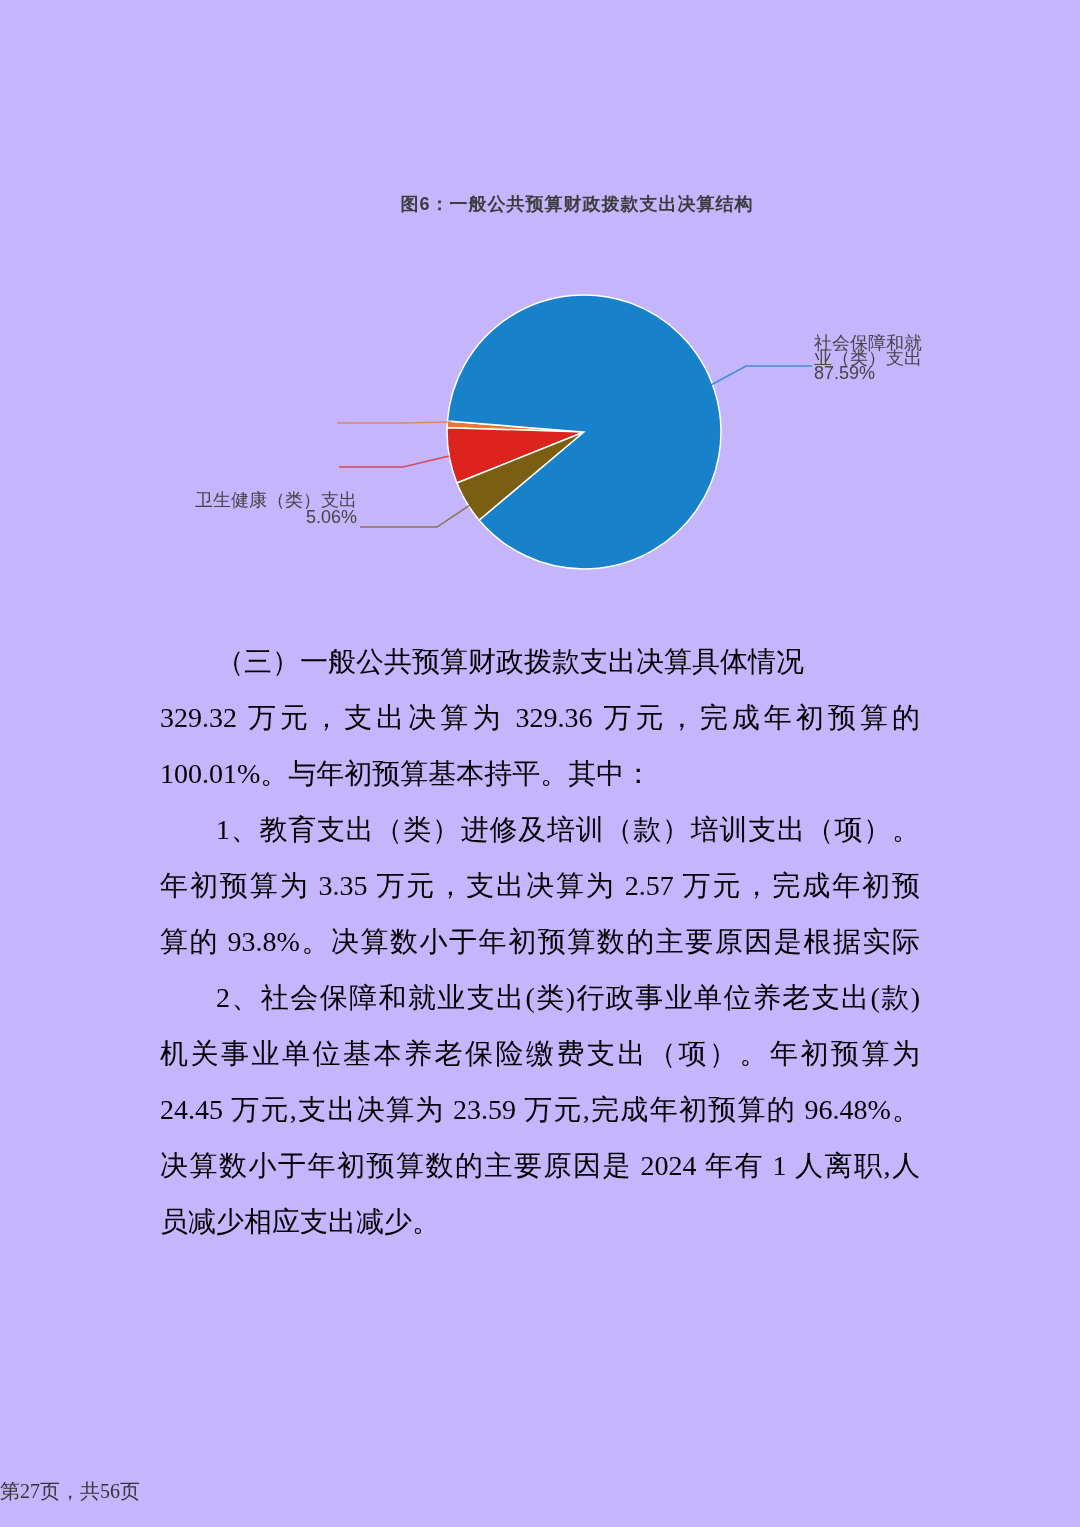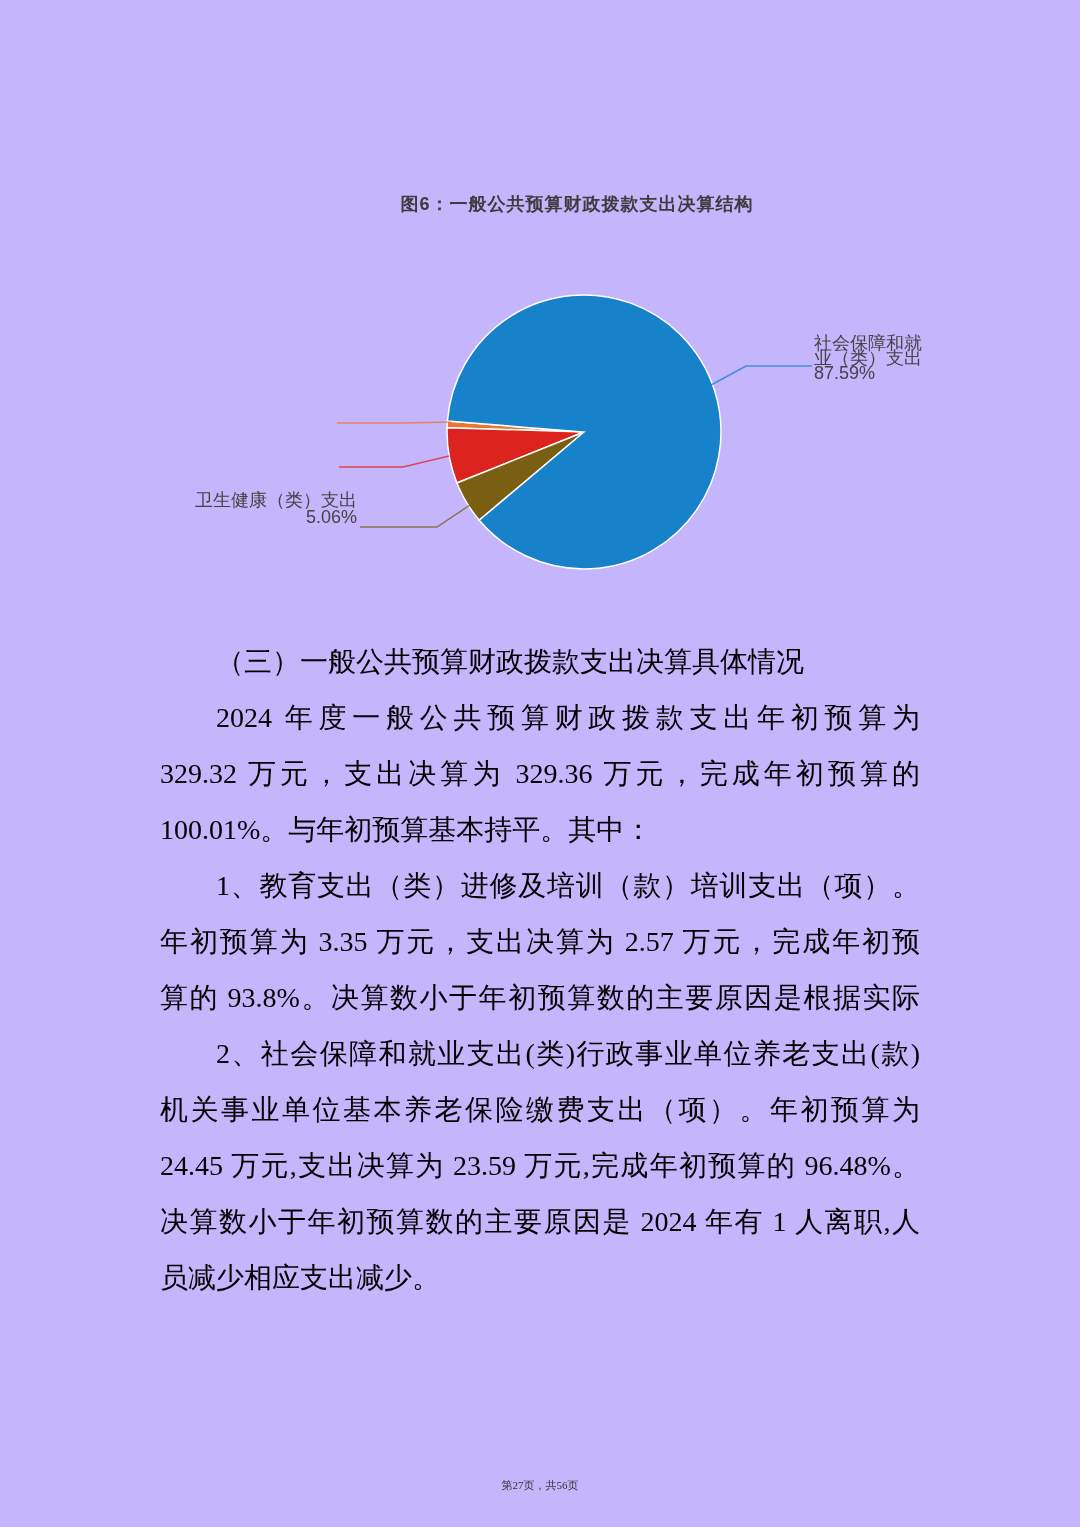--- a/index.html
+++ b/index.html
@@ -19,22 +19,22 @@
   .lbl-health{top:492px;right:723px;width:220px;}
   .lbl-social{top:336px;left:814px;width:114px;line-height:15px;text-align:left;}
   
   .text-block{position:absolute;top:634px;left:160px;width:760px;
         font-size:28px;line-height:56px;color:#000;}
   .bline{white-space:nowrap;}
   .bline.wrapok{white-space:normal;}
   .bline.just{text-align:justify;text-align-last:justify;white-space:normal;}
   .bline.indent{padding-left:56px;box-sizing:border-box;}
   
-  .footer{position:absolute;top:1478px;left:0;right:0;text-align:center;
-        font-size:11px;color:#333;}
+  .footer{position:absolute;top:1478px;left:0;right:0;text-align:left;
+        font-size:20px;color:#333;}
 </style>
 </head>
 <body>
 
 <div class="page">
 
   <div class="chart-title">图6：一般公共预算财政拨款支出决算结构</div>
 
   <svg id="pie-svg" width="1080" height="620" viewBox="0 0 1080 620">
       <path d="M584,432 L447.4,421.0 A137,137 0 0 0 447.1,427.7 Z" fill="#EC7530" stroke="#ffffff" stroke-width="1.5"></path>
@@ -54,21 +54,20 @@
     <span class="pct">5.06%</span>
   </div>
 
   <div class="pie-label lbl-social">
     <span>社会保障和就业（类）支出</span>
     <span class="pct">87.59%</span>
   </div>
 
   <div class="text-block">
     <div class="bline indent wrapok">（三）一般公共预算财政拨款支出决算具体情况</div>
-  <div class="bline indent just">2024 年度一般公共预算财政拨款支出年初预算为</div>
       <div class="bline just">329.32 万元，支出决算为 329.36 万元，完成年初预算的</div>
       <div class="bline wrapok">100.01%。与年初预算基本持平。其中：</div>
       <div class="bline indent just">1、教育支出（类）进修及培训（款）培训支出（项）。</div>
       <div class="bline just">年初预算为 3.35 万元，支出决算为 2.57 万元，完成年初预</div>
       <div class="bline just">算的 93.8%。决算数小于年初预算数的主要原因是根据实际</div>
       <div class="bline indent just">2、社会保障和就业支出(类)行政事业单位养老支出(款)</div>
       <div class="bline just">机关事业单位基本养老保险缴费支出（项）。年初预算为</div>
       <div class="bline just">24.45 万元,支出决算为 23.59 万元,完成年初预算的 96.48%。</div>
       <div class="bline just">决算数小于年初预算数的主要原因是 2024 年有 1 人离职,人</div>
       <div class="bline wrapok">员减少相应支出减少。</div>

